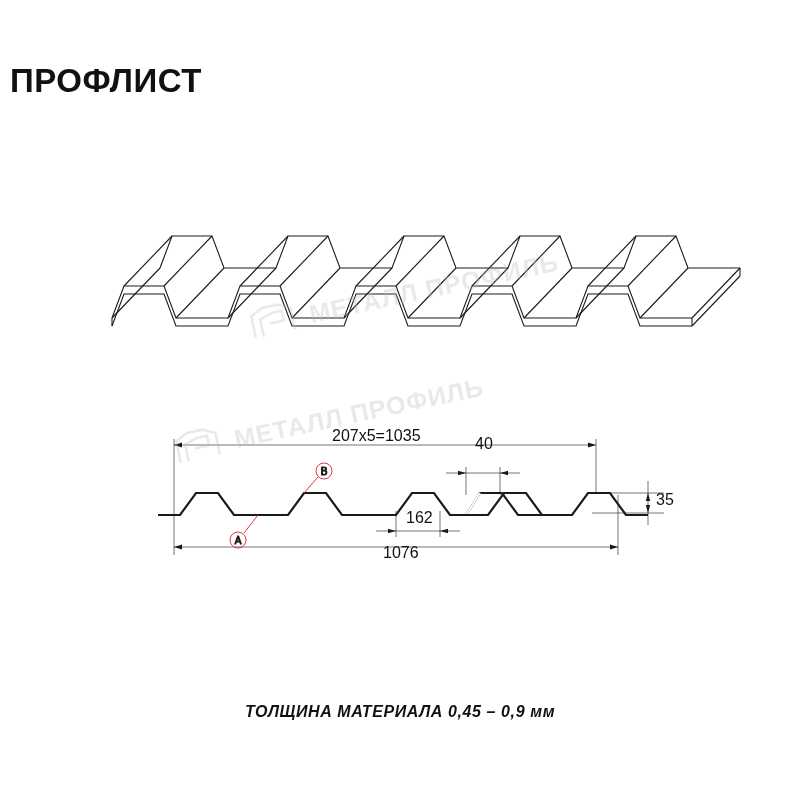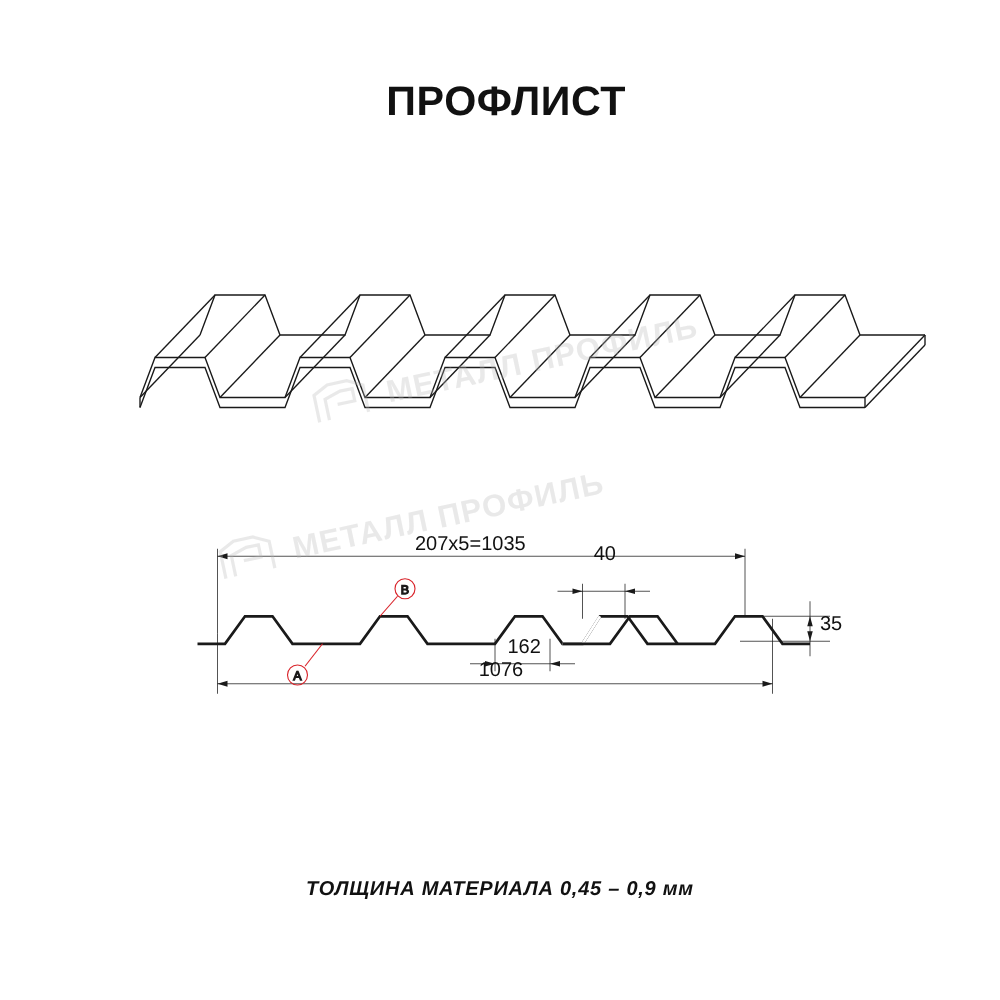--- a/index.html
+++ b/index.html
@@ -18,21 +18,20 @@
   .page {
     position: absolute;
     inset: 0;
   }
   
   .title-block {
     position: absolute;
     left: 0;
     right: 0;
     top: 62px;
-    text-align: center;
   }
   .product-title {
     font-size: 33px;
     font-weight: bold;
     letter-spacing: 0.5px;
     color: #111111;
     margin: 0;
     padding-left: 10px;
   }
   .product-model {
@@ -253,21 +252,21 @@
         <text class="callout-letter" x="98" y="129" text-anchor="middle">A</text>
         <text class="callout-letter" x="184" y="60" text-anchor="middle">B</text>
       </g>
     </svg>
 
     
     <div class="dim" style="left:192px; top:12px;">207х5=1035</div>
     <div class="dim" style="left:335px; top:20px;">40</div>
     <div class="dim" style="left:266px; top:94px;">162</div>
     <div class="dim" style="left:516px; top:76px;">35</div>
-    <div class="dim" style="left:243px; top:113px;">1076</div>
+    <div class="dim" style="left:243px; top:129px;">1076</div>
   </div>
 
   <div class="watermark wm-2">
     <span class="wm-logo">
       <svg width="46" height="34" viewBox="0 0 46 34">
         <g fill="none" stroke="#b9b9b9" stroke-width="2.6">
           <path d="M3 31 L3 9 L15 3 L31 3 L43 9 L43 31"></path>
           <path d="M11 31 L11 14 L24 10 L34 10 L34 20 L20 20"></path>
         </g>
       </svg>

